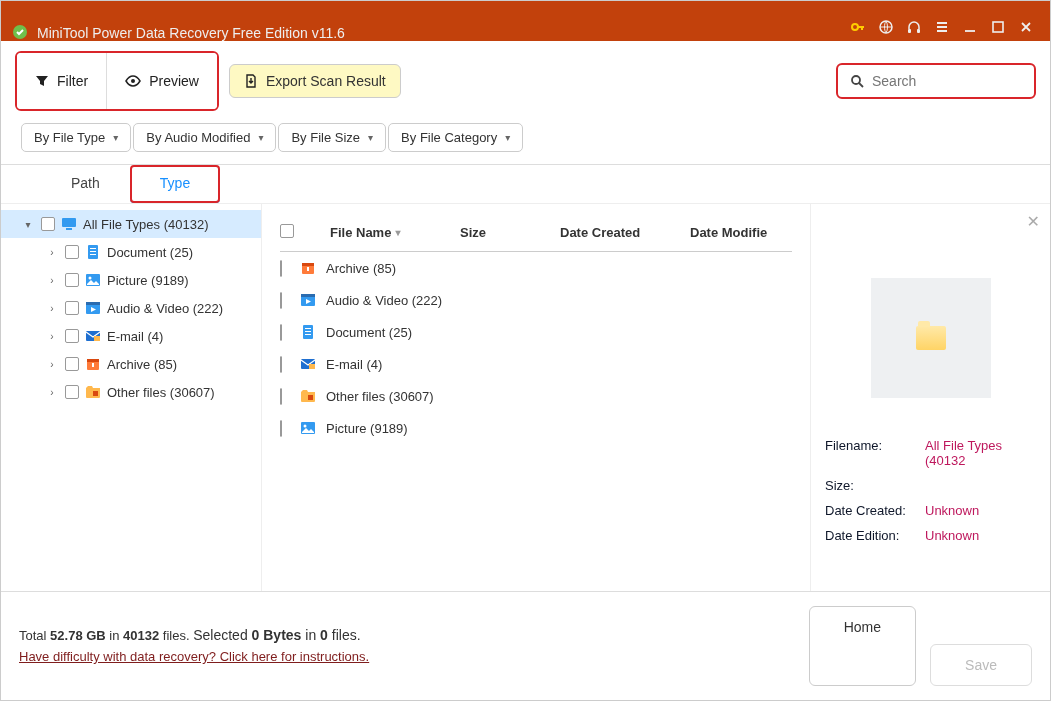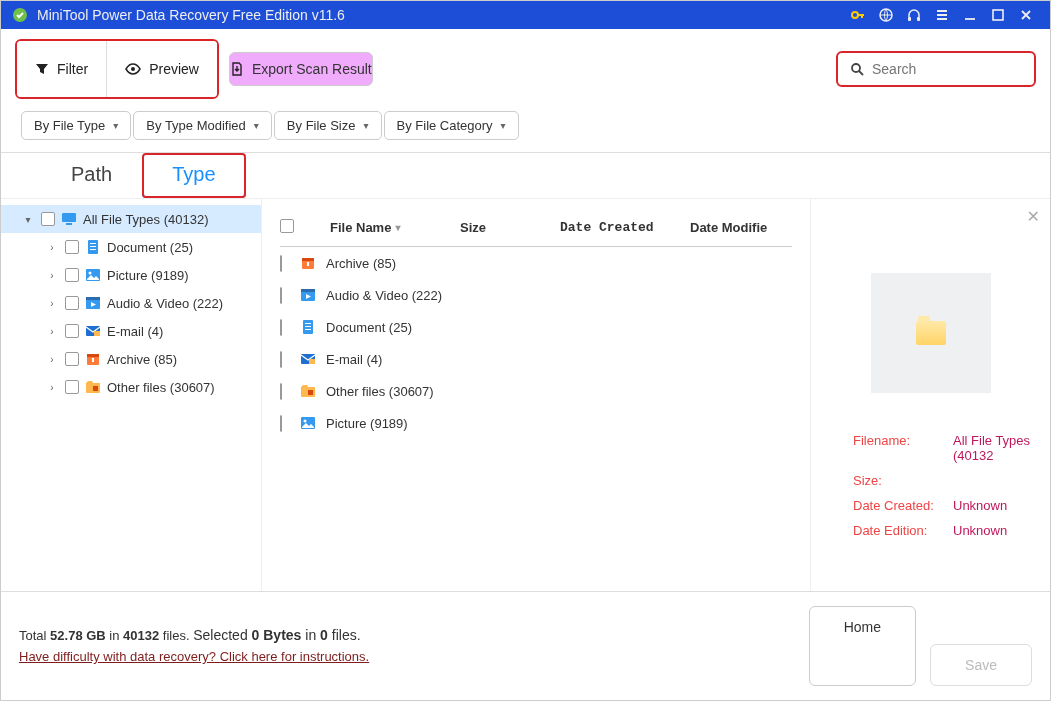--- a/index.html
+++ b/index.html
@@ -1,79 +1,79 @@
 <!DOCTYPE html>
 <html><head>
 <meta charset="utf-8">
 <style>
 * { margin: 0; padding: 0; box-sizing: border-box; font-family: -apple-system, "Segoe UI", Arial, sans-serif; }
 body { width: 1051px; height: 701px; background: #fff; border: 1px solid #ccc; display: flex; flex-direction: column; font-size: 13px; color: #333; }
 
 
-.titlebar { background: #1d4ed8; color: #fff; height: 28px; display: flex; align-items: center; padding: 0 10px; }
+.titlebar { background: #c2410c; color: #fff; height: 40px; display: flex; align-items: flex-end; padding: 0 10px; }
 .titlebar .logo { width: 18px; height: 18px; margin-right: 8px; display:flex; align-items:center; justify-content:center; }
 .titlebar .title { font-size: 14px; color: #eee; font-weight: 500; }
 .titlebar .spacer { flex: 1; }
 .titlebar .tbicon { width: 28px; height: 28px; display: flex; align-items: center; justify-content: center; cursor: pointer; color: #eee; }
 .titlebar .tbicon.key { color: #ffcc00; }
 
 
 .toolbar1 { display: flex; align-items: center; padding: 10px 14px 8px 14px; gap: 10px; border-bottom: 0; }
 .btngrp { display: flex; border: 2px solid #d9252a; border-radius: 6px; overflow: hidden; }
 .btngrp .btn { padding: 20px 18px; display: flex; align-items: center; gap: 8px; cursor: pointer; font-size: 14px; color: #222; background:#fff; }
 .btngrp .btn + .btn { border-left: 1px solid #ddd; }
-.exportbtn { border: 1px solid #ccc; border-radius: 6px; padding: 8px 0; display: flex; align-items: center; gap: 8px; cursor: pointer; font-size: 14px; background:#f0abfc;}
+.exportbtn { border: 1px solid #ccc; border-radius: 6px; padding: 8px 14px; display: flex; align-items: center; gap: 8px; cursor: pointer; font-size: 14px; background:#fef9c3;}
 .searchbox { margin-left: auto; border: 2px solid #d9252a; border-radius: 6px; display: flex; align-items: center; padding: 6px 12px; width: 200px; height: 36px; }
 .searchbox input { border: none; outline: none; font-size: 14px; flex: 1; background: transparent; color: #888;}
 .searchbox .sicon { color: #444; margin-right: 8px; }
 
 
 .toolbar2 { display: flex; gap: 2px; padding: 4px 20px 12px 20px; border-bottom: 1px solid #ddd; }
 .dropbtn { border: 1px solid #ccc; border-radius: 5px; padding: 6px 12px; display: flex; align-items: center; gap: 8px; cursor: pointer; font-size: 13px; background:#fff;}
 .dropbtn .chev { font-size: 10px; color:#666;}
 
 
 .tabs { display: flex; padding: 0 40px; background:#fff; }
-.tab { padding: 10px 30px; cursor: pointer; font-size: 20px; color: #444; position:relative;}
+.tab { padding: 10px 30px; cursor: pointer; font-size: 14px; color: #444; position:relative;}
 .tab.active { color: #1890ff; border-bottom: 2px solid #1890ff; }
 .tab.highlight { outline: 2px solid #d9252a; outline-offset: -2px; border-radius: 4px; }
 
 
 .main { flex: 1; display: flex; overflow: hidden; background:#fff; border-top:1px solid #eee;}
 .sidebar { width: 260px; padding: 6px 0; overflow-y: auto; }
 .tree-node { display: flex; align-items: center; padding: 6px 8px; gap: 6px; cursor: pointer; font-size: 13px; }
 .tree-node.root { background: #d6ebff; font-weight:500;}
 .tree-node .expander { width: 14px; text-align: center; color: #666; font-size:10px;}
 .tree-node .cb { width: 14px; height: 14px; border: 1px solid #999; border-radius:2px; background:#fff;}
 .tree-node .ficon { width: 16px; height: 16px; display:flex; align-items:center; justify-content:center;}
 .tree-children .tree-node { padding-left: 44px; }
 
 
 .filelist { flex: 1; border-left: 1px solid #eee; padding: 10px 18px; overflow:hidden;}
 .flheader { display: flex; align-items: center; border-bottom: 1px solid #ccc; padding: 10px 0; font-weight: 600; color:#333; font-size:13px;}
 .flheader .hcb { width: 20px; }
 .flheader .hicon { width: 30px; }
 .flheader .hname { flex:0 0 130px; display:flex; align-items:center; gap:4px;}
 .flheader .hsize { flex:0 0 100px; }
-.flheader .hdc { flex:0 0 130px;font-family:Liberation Mono, monospace; }
+.flheader .hdc { flex:0 0 130px; }
 .flheader .hdm { flex:0 0 90px; }
 .flrow { display: flex; align-items: center; padding: 8px 0; font-size: 13px; }
 .flrow .rcb { width: 20px;}
 .flrow .rcb .cb { width:14px; height:14px; border:1px solid #999; border-radius:2px;}
 .flrow .ricon { width: 26px; display:flex; align-items:center; }
 .flrow .rname { flex: 1; }
 
 
 .details { width: 240px; border-left: 1px solid #eee; padding: 14px; position:relative;}
 .details .closex { position:absolute; right:10px; top:8px; cursor:pointer; color:#aaa; font-size:16px;}
 .details .previewbox { width: 120px; height: 120px; background: #eef0f2; margin: 60px auto 40px auto; display:flex; align-items:center; justify-content:center;}
 .details .folderimg { width:30px; height:24px; background: linear-gradient(#ffe9a8,#ffd466); border-radius:2px; position:relative;}
 .details .folderimg::before { content:""; position:absolute; top:-5px; left:2px; width:12px; height:6px; background:#ffe9a8; border-radius:2px 2px 0 0;}
 .details .drow { display:flex; margin-bottom:10px; font-size:13px;}
-.details .dlabel { flex:0 0 100px; color:#ef4444;margin-left:28px;}
+.details .dlabel { flex:0 0 100px; color:#0f172a;}
 .details .dval { flex:1; color:#be185d;}
 
 
 .footer { border-top:1px solid #ddd; padding: 14px 18px; display:flex; align-items:center; }
 .footer .stats { font-size:13px; color:#333; line-height:1.6;}
 .footer .stats a { color:#7f1d1d; text-decoration:underline; cursor:pointer;}
 .footer .fbtns { margin-left:auto; display:flex; gap:14px;}
 .fbtn { border:1px solid #ccc; border-radius:6px; padding: 12px 34px; font-size:14px; cursor:pointer; background:#fff; font-weight:500;}
 .fbtn.disabled { color:#bbb; border-color:#ddd;margin-top:38px;}
 
@@ -181,21 +181,21 @@
     <input placeholder="Search" style="">
   </div>
 </div>
 
 <div class="toolbar2">
   <div class="dropbtn">
       <span>By File Type</span>
       <span class="chev">▾</span>
     </div>
   <div class="dropbtn">
-      <span>By Type Modified</span>
+      <span>By Audio Modified</span>
       <span class="chev">▾</span>
     </div>
   <div class="dropbtn">
       <span>By File Size</span>
       <span class="chev">▾</span>
     </div>
   <div class="dropbtn">
       <span>By File Category</span>
       <span class="chev">▾</span>
     </div>

